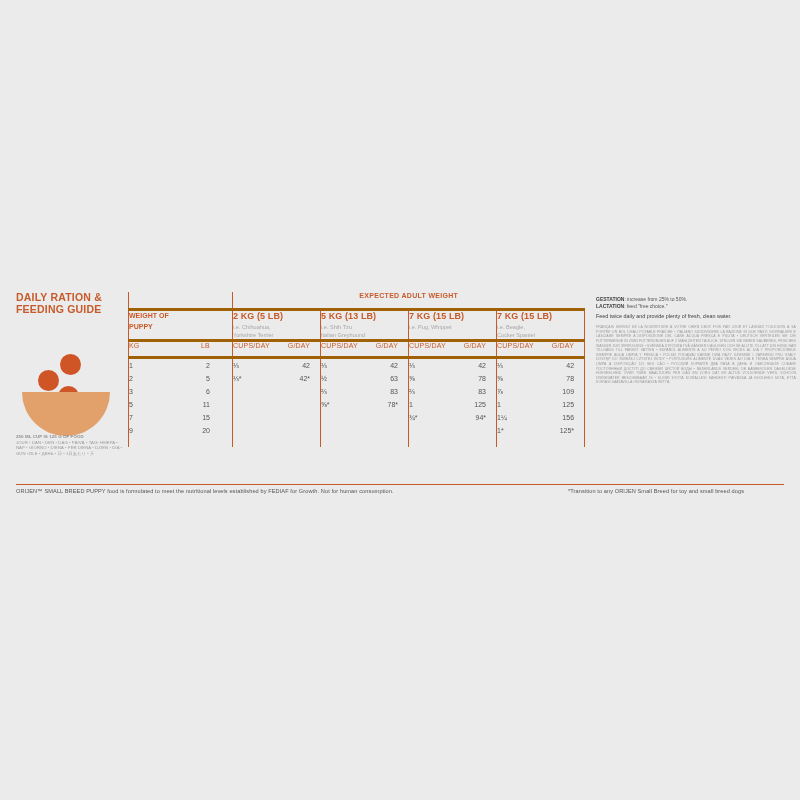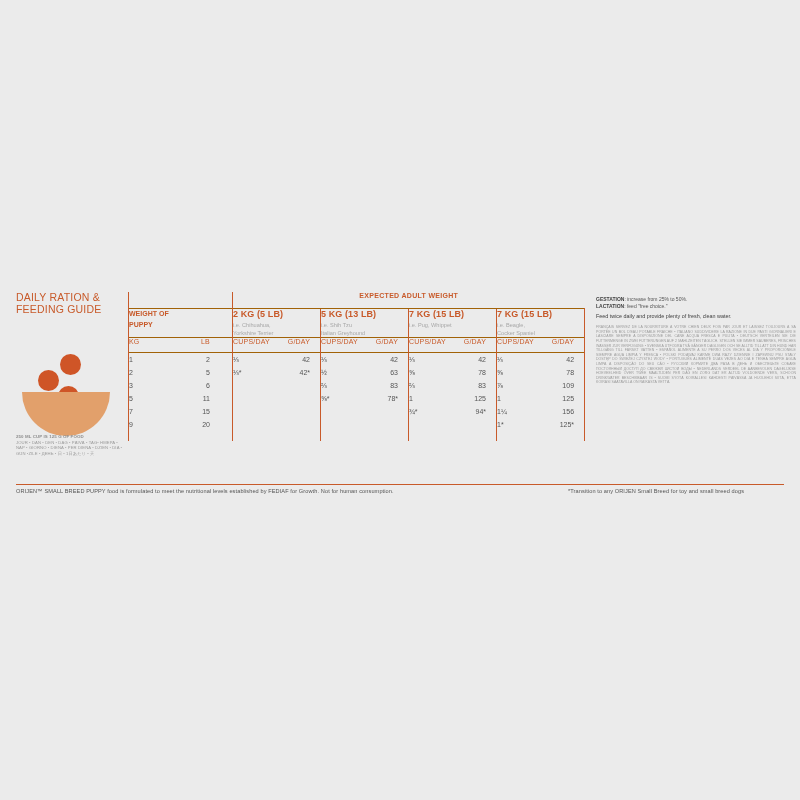--- a/index.html
+++ b/index.html
@@ -16,21 +16,21 @@
     color:#4a4a4a;
   }
 
   
   .left-block{
     position:absolute; left:0; top:0; width:106px; height:186px;
   }
   .guide-title{
     color:#c85a2a;
     font-size:10.5px;
-    font-weight:normal;
+    font-weight:bold;
     line-height:11.5px;
     letter-spacing:.2px;
     white-space:pre-line;
   }
   .bowl-art{
     position:absolute; left:6px; top:62px; width:90px; height:66px;
   }
   .bowl-body{
     position:absolute; left:0; top:38px; width:88px; height:44px;
     background:#e2a06b;
@@ -66,21 +66,21 @@
     border-collapse:collapse;
     width:456px;
     table-layout:fixed;
   }
   .tbl td{
     vertical-align:top;
     padding:0;
     font-size:7px;
   }
   .vline{ border-left:1px solid #c85a2a; }
-  .hline{ border-top:1px solid #a16207; }
+  .hline{ border-top:3px solid #a16207; }
 
   .eaw{
     text-align:center;
     color:#c85a2a;
     font-size:9.5px;
     font-weight:bold;
     letter-spacing:.3px;
     padding:4px 0 5px 0;
   }
   .brand-head{

